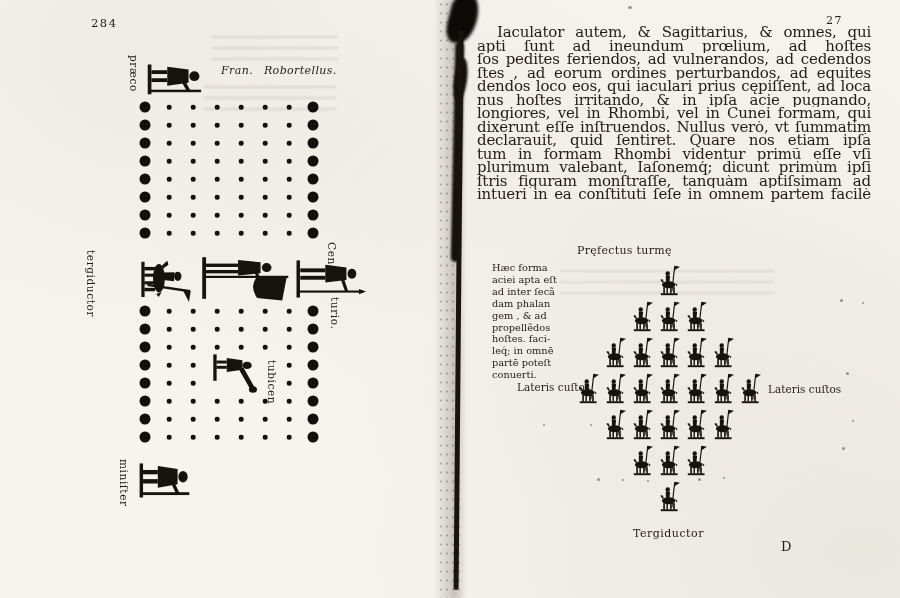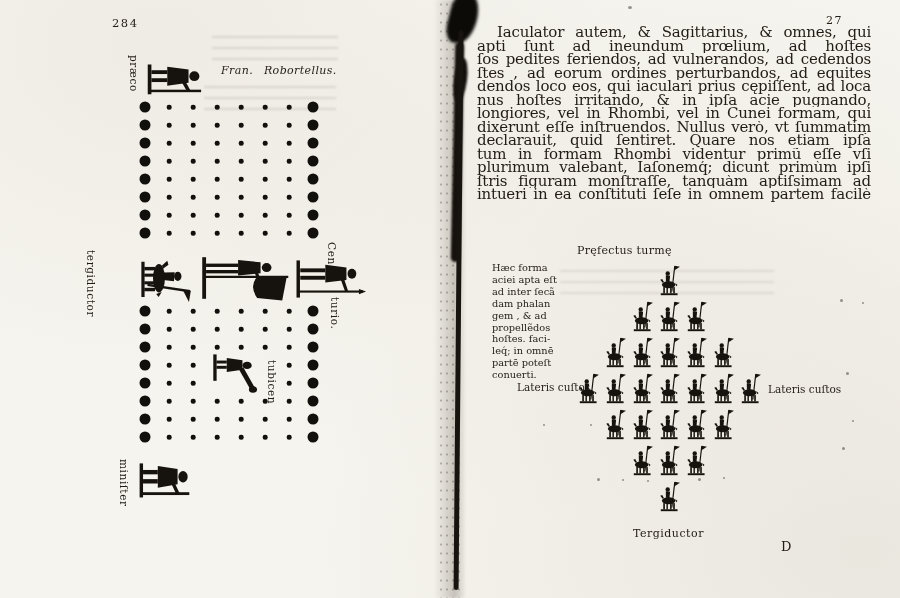--- a/index.html
+++ b/index.html
@@ -131,21 +131,21 @@
   <div class="gutter-blob"></div>
   <div class="gutter-blob2"></div>
   <div class="gutter-streak2"></div>
   <div class="gutter-streak"></div>
 
   <div class="smudge" style="left:212px;top:36px;width:126px;height:24px;"></div>
   <div class="smudge" style="left:204px;top:86px;width:132px;height:30px;"></div>
   <div class="smudge" style="left:560px;top:270px;width:214px;height:26px;opacity:.4;"></div>
 
   <section>
-    <div class="abs pagenum" style="left:112px;top:16px;">284</div>
+    <div class="abs pagenum" style="left:91px;top:16px;">284</div>
 
     <div class="vlabel" style="left:128px;top:55px;">præco</div>
     <div class="figwrap" style="left:146px;top:58px;width:58px;height:42px;">
       <svg width="42" height="58" viewBox="0 0 22 30" preserveAspectRatio="none">
           <use href="#sym-footman"></use>
         </svg>
     </div>
 
     <div class="abs running-header" style="left:221px;top:64px;">Fran. Robortellus.</div>
 

